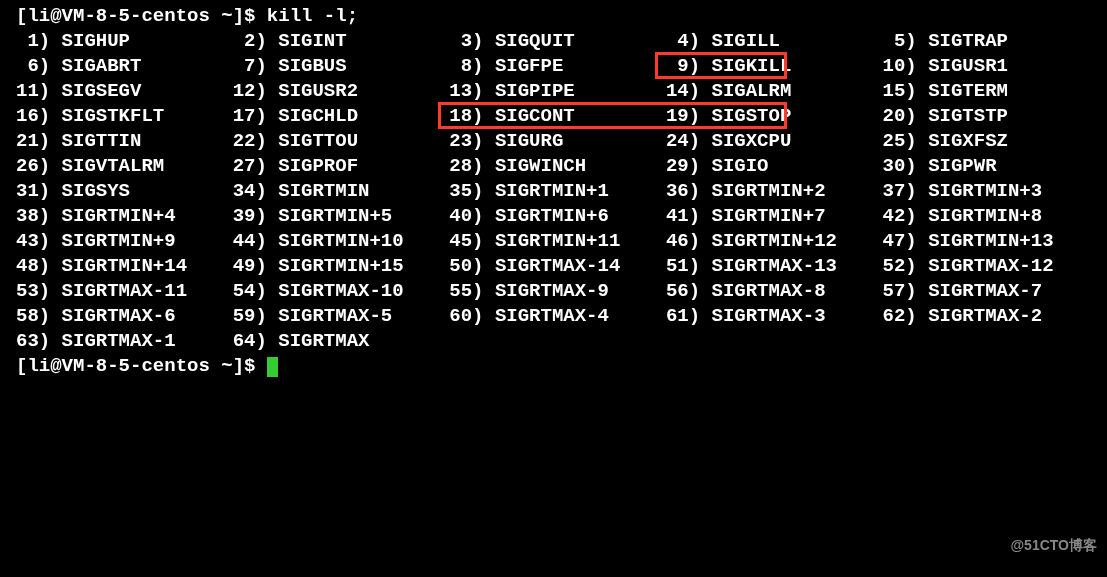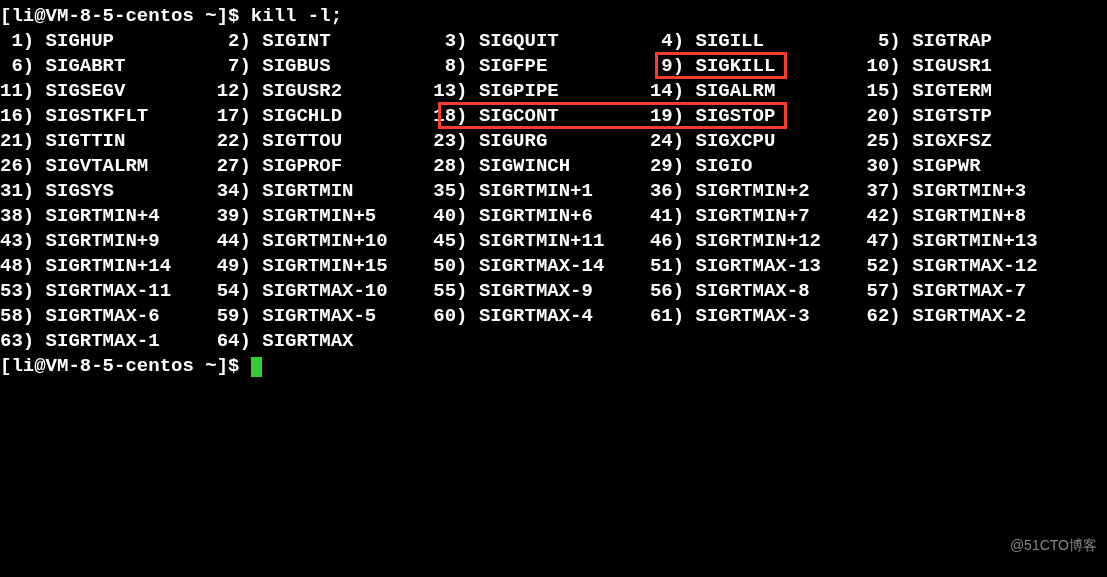--- a/index.html
+++ b/index.html
@@ -9,40 +9,40 @@
     font-family: "Courier New", monospace;
     font-size: 19px;
     color: #fff;
     width: 1107px;
     height: 577px;
     overflow: hidden;
     position: relative;
     font-weight: bold;
   }
   .terminal {
-    padding: 4px 0;
+    padding: 4px 16px;
     line-height: 25px;
     white-space: pre;
   }
   .line { display: block; }
   .cursor {
     display: inline-block;
     width: 11px;
     height: 20px;
     background: #33cc33;
     vertical-align: text-bottom;
   }
   .watermark {
     position: absolute;
     right: 10px;
     bottom: 22px;
     font-size: 14px;
     color: #888;
     font-family: sans-serif;
-    font-weight: normal;
+    font-weight: bold;
   }
   .hl {
     position: absolute;
     border: 3px solid #ff3b30;
     pointer-events: none;
     box-sizing: border-box;
   }
 </style>
 </head>
 <body>

